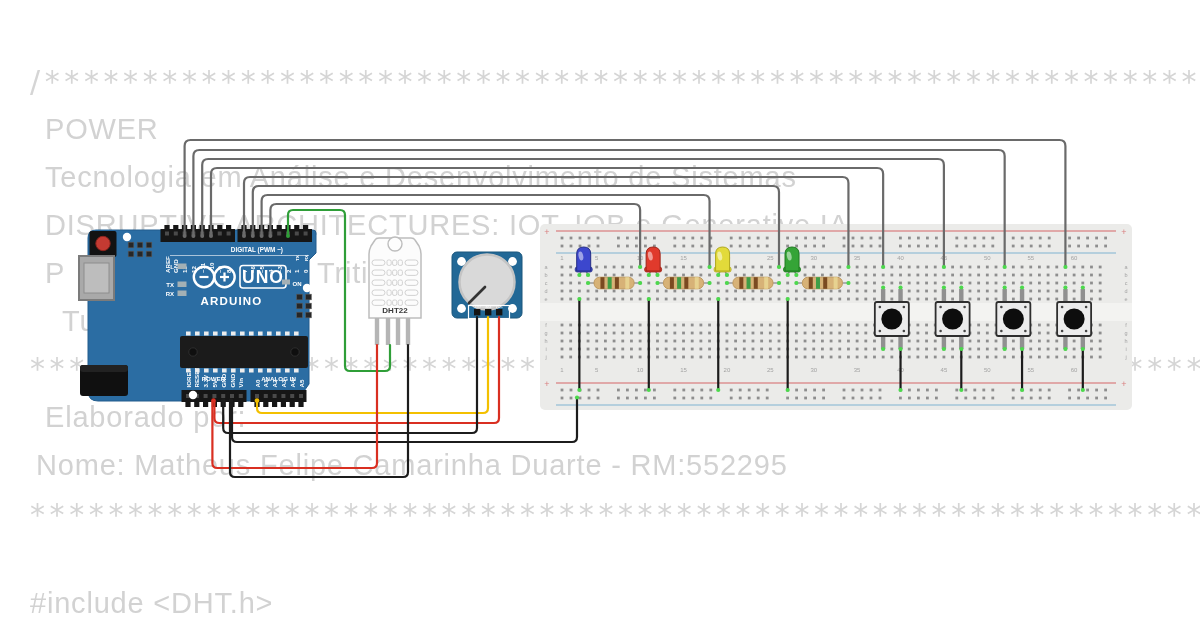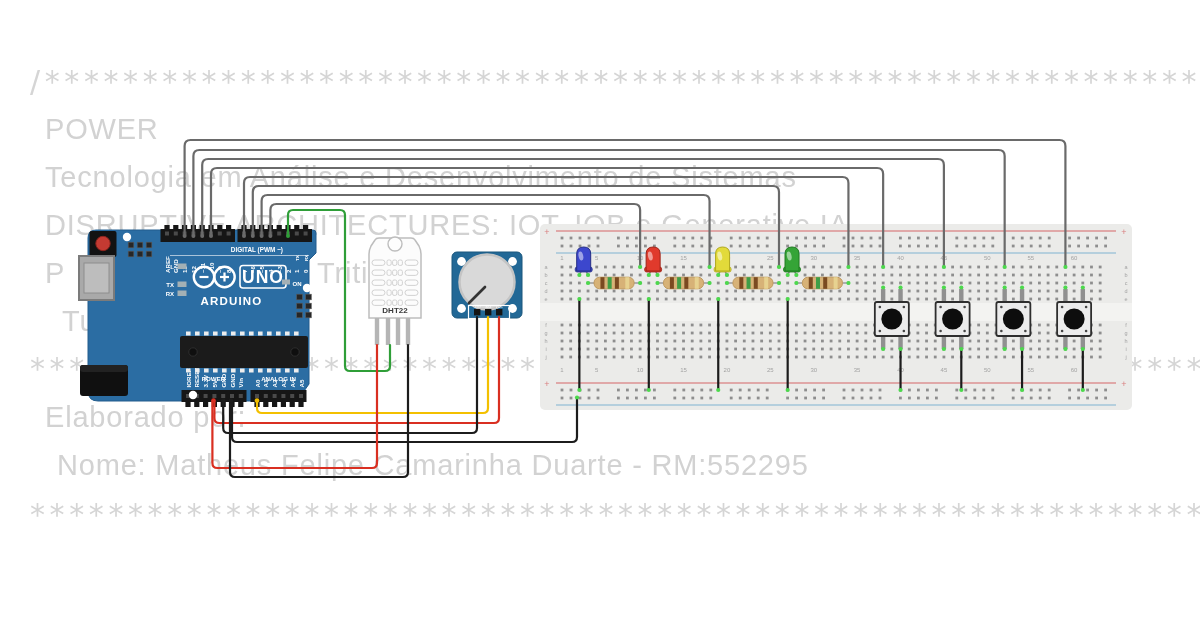--- a/index.html
+++ b/index.html
@@ -18,22 +18,23 @@
 <div id="stage">
   <div class="ast" style="left:30px;top:64px">/*******************************************************************</div>
   <div class="bg" style="left:45px;top:113px">POWER</div>
   <div class="bg" style="left:45px;top:161px">Tecnologia em Análise e Desenvolvimento de Sistemas</div>
   <div class="bg" style="left:45px;top:209px">DISRUPTIVE ARCHITECTURES: IOT, IOB e Generative IA</div>
   <div class="bg" style="left:45px;top:257px">P</div>
   <div class="bg" style="left:317px;top:257px">Triti</div>
   <div class="bg" style="left:62px;top:305px">Tu</div>
   <div class="ast" style="left:30px;top:351px">********************************************************************</div>
   <div class="bg" style="left:45px;top:401px">Elaborado por:</div>
-  <div class="bg" style="left:57px;top:449px">Nome: Matheus Felipe Camarinha Duarte - RM:552295</div>
+  <div class="bg" style="left:36px;top:449px">Nome: Matheus Felipe Camarinha Duarte - RM:552295</div>
   <div class="ast" style="left:30px;top:497px">********************************************************************</div>
+  <div class="bg" style="left:30px;top:587px">#include &lt;DHT.h&gt;</div>
 
   <svg id="circuit" width="1200" height="630" viewBox="0 0 1200 630">
     <g id="g-bb">
         <rect x="540" y="224" width="592" height="186" rx="5" fill="#ebebe9"></rect>
         <rect x="540" y="303" width="592" height="18" fill="#f3f3f1"></rect>
         <line x1="556" y1="231" x2="1116" y2="231" stroke="#dd9292" stroke-width="1.3"></line>
         <line x1="556" y1="253" x2="1116" y2="253" stroke="#a3c6d8" stroke-width="1.3"></line>
         <line x1="556" y1="383" x2="1116" y2="383" stroke="#dd9292" stroke-width="1.3"></line>
         <line x1="556" y1="405" x2="1116" y2="405" stroke="#a3c6d8" stroke-width="1.3"></line>
         <text x="547" y="235" font-size="9" fill="#d98080" text-anchor="middle">+</text>

